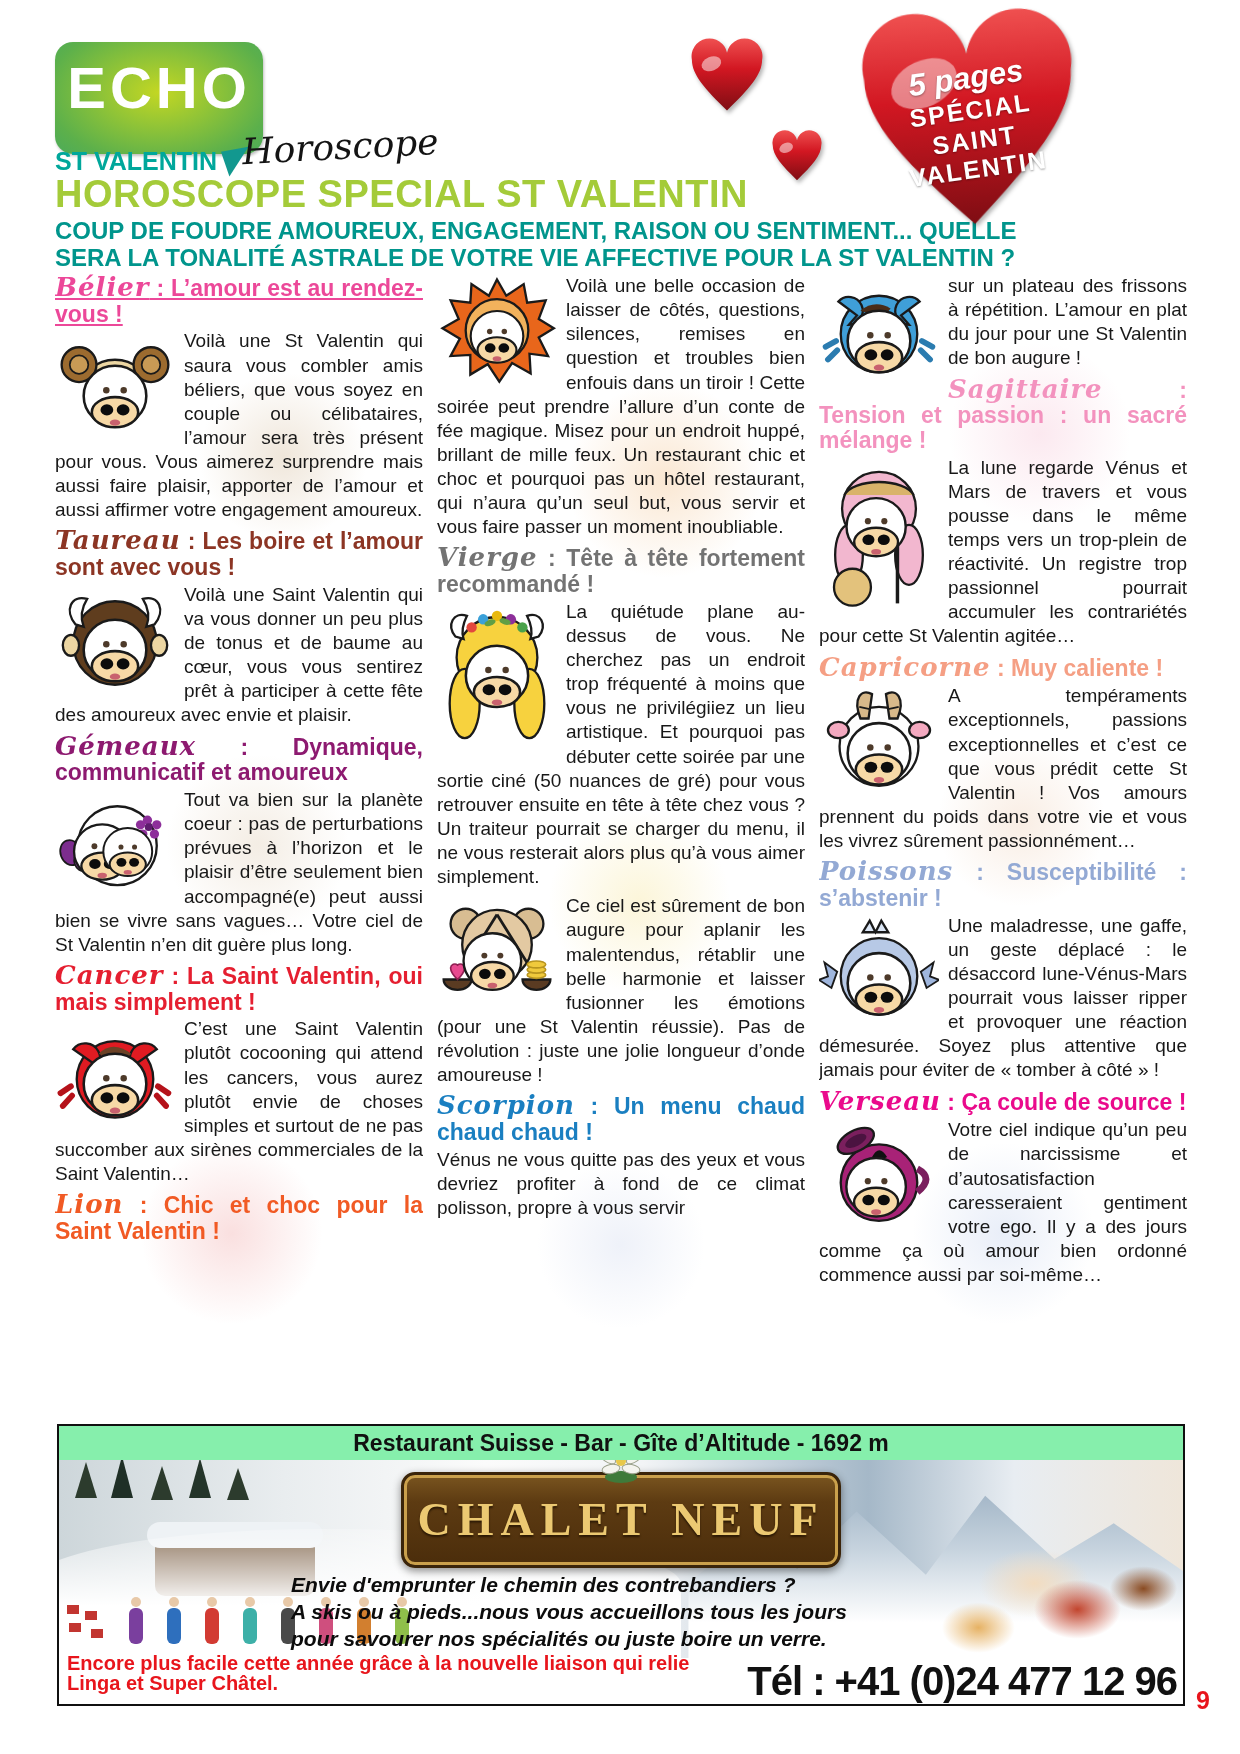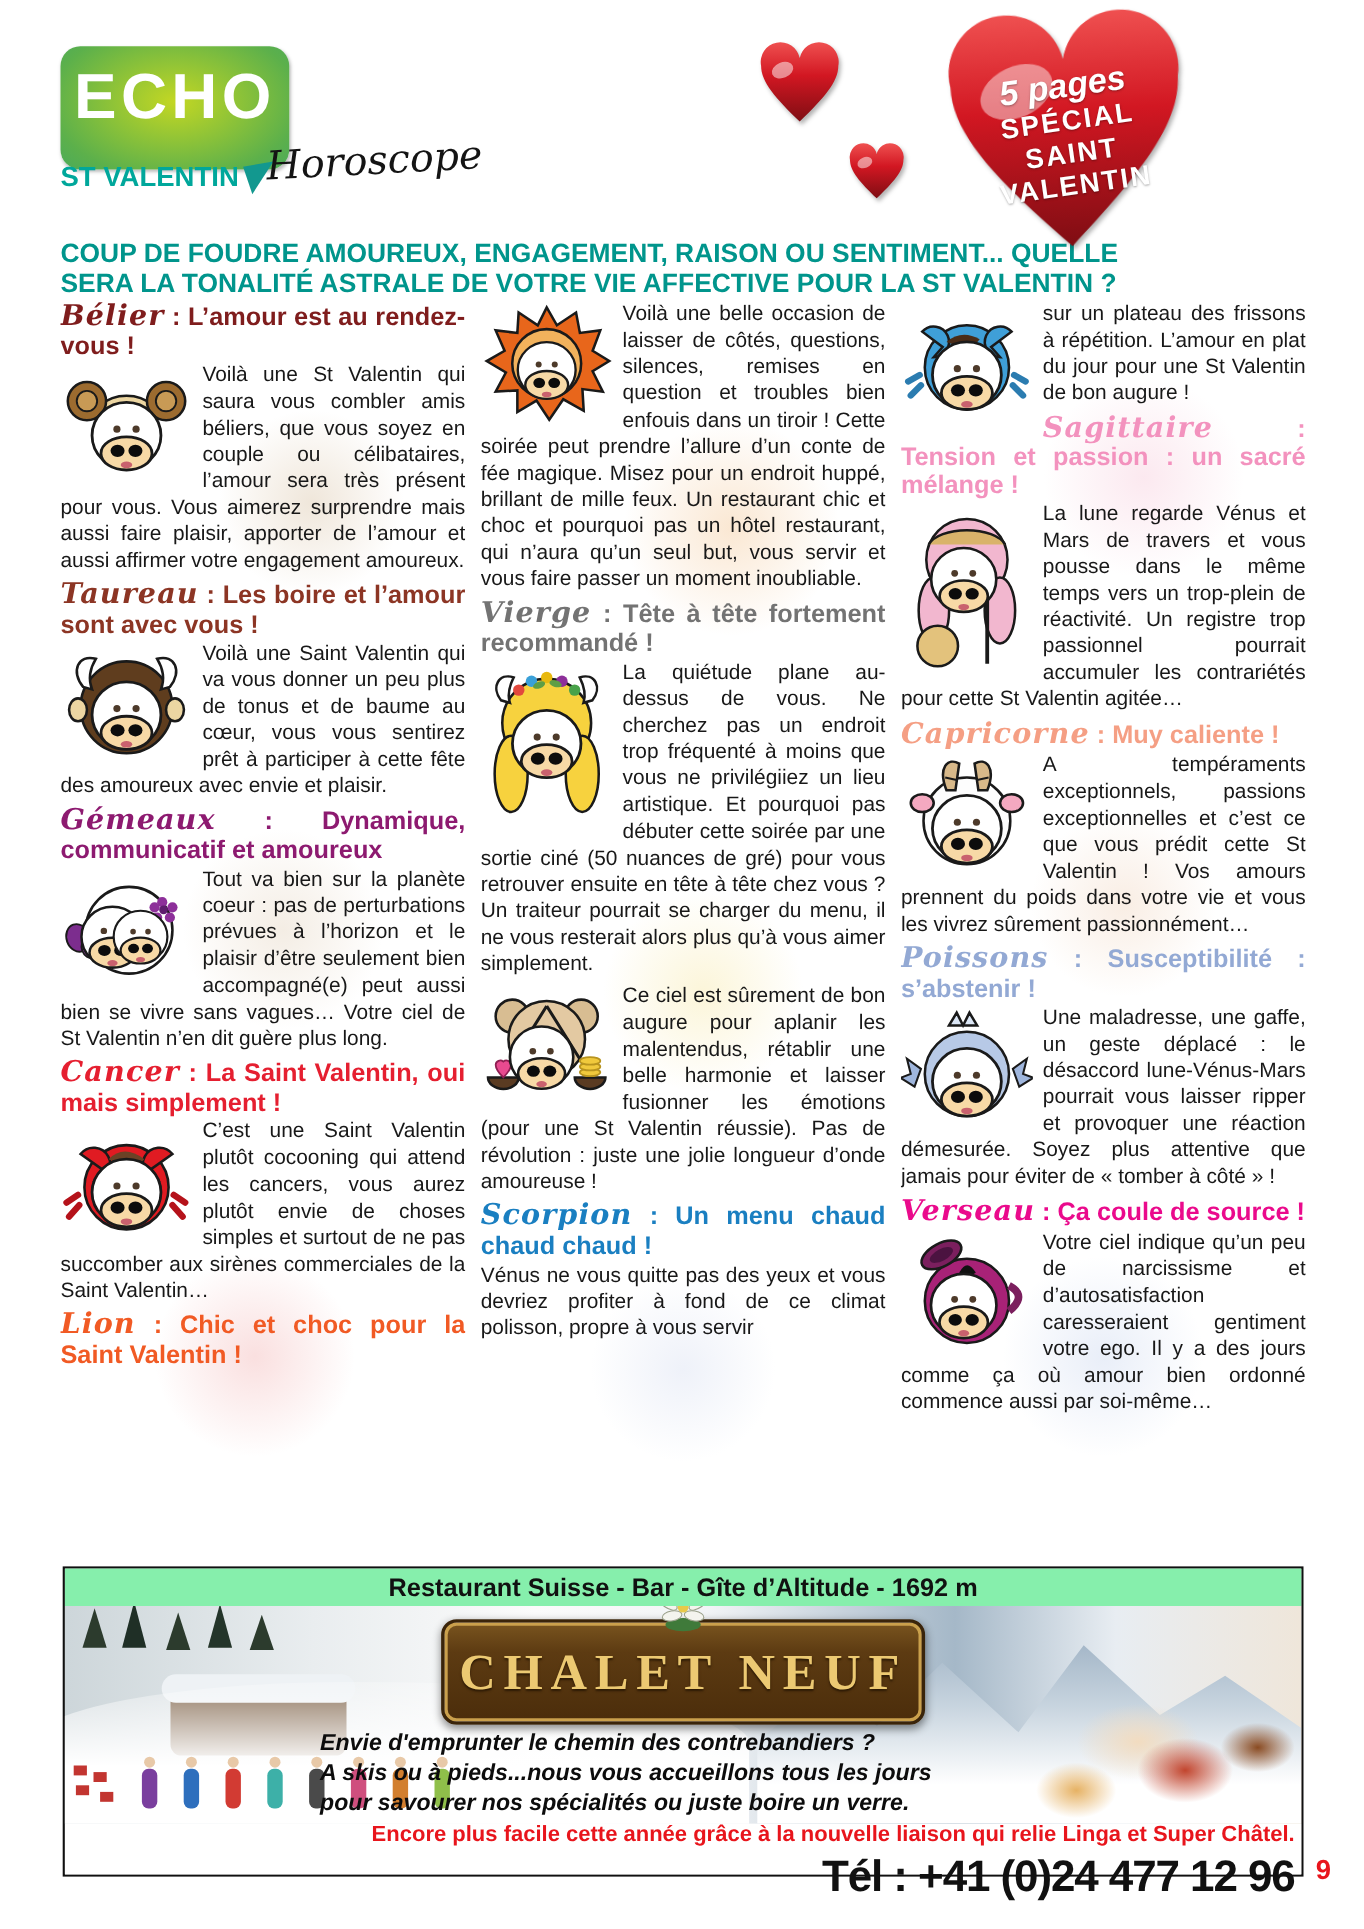--- a/index.html
+++ b/index.html
@@ -50,21 +50,21 @@
     radial-gradient(120px 120px at 55% 48%, rgba(236,200,170,.32), transparent 70%),
     radial-gradient(130px 130px at 50% 84%, rgba(190,205,235,.34), transparent 70%); }
 
   .sec { margin-bottom:5px; }
   .sec h3 { font-size:23px; line-height:1.07; text-align:justify; margin-bottom:3px; font-weight:bold; }
   .sn { font-family:"DejaVu Serif", serif; font-style:italic; font-size:26px; letter-spacing:1px; }
   .body p { font-size:19px; line-height:1.27; text-align:justify; color:#181818; }
   .zicon { width:120px; height:116px; float:left; margin:2px 9px 2px 0; }
   .zicon.tall { height:150px; }
 
-  .c-belier     { color:#7f1d1d; }
+  .c-belier     { color:#ec4899;text-decoration:underline; }
   .c-taureau    { color:#8c3524; }
   .c-gemeaux    { color:#8d1a70; }
   .c-cancer     { color:#e51f30; }
   .c-lion       { color:#f15a24; }
   .c-vierge     { color:#737373; }
   .c-balance    { color:#df9c49; }
   .c-scorpion   { color:#1a7fc1; }
   .c-sagittaire { color:#f392be; }
   .c-capricorne { color:#f59f84; }
   .c-verseau    { color:#ea0a8c; }
@@ -100,21 +100,21 @@
     border:3px solid #3a240a; border-radius:14px; box-shadow:0 0 0 3px #caa04c inset, 0 3px 8px rgba(0,0,0,.45); }
   .sign-text { width:100%; text-align:center; line-height:90px; font-family:"Liberation Serif", serif;
     font-weight:bold; font-size:46px; letter-spacing:7px; color:#ecc972; text-shadow:0 2px 2px #2a1804; }
   .edelweiss { position:absolute; left:50%; top:-34px; transform:translateX(-50%); width:52px; height:46px; }
 
   .ad-lines { position:absolute; z-index:2; left:50%; transform:translateX(-50%); top:146px; width:660px;
     text-align:left; font-weight:bold; font-style:italic; font-size:21px; line-height:1.28; color:#0c0c0c; }
   .ad-line4 { position:absolute; z-index:2; left:50%; transform:translateX(-50%); top:230px;
     font-weight:bold; font-size:22px; color:#0c0c0c; }
   .ad-footer { position:absolute; z-index:3; left:0; right:0; bottom:0; height:46px; background:#fff;
-    display:flex; justify-content:space-between; align-items:flex-end; padding:0 6px 3px 8px;flex-direction:column; }
+    display:flex; justify-content:space-between; align-items:flex-end; padding:0 6px 3px 8px; }
   .ad-note { color:#e8151c; font-weight:bold; font-size:20px; line-height:1; padding-bottom:8px; }
   .ad-phone { font-weight:bold; font-size:40px; line-height:1; letter-spacing:-1px; color:#111; white-space:nowrap; }
 
   .pageno { position:absolute; right:30px; top:1686px; color:#e8151c; font-weight:bold; font-size:25px; }
 </style>
 </head>
 <body>
 
 <svg width="0" height="0" style="position:absolute" aria-hidden="true">
   <defs>
@@ -137,20 +137,21 @@
 </svg>
 
 <div class="page">
 
   <div class="logo-bubble">
     <div class="logo-text">ECHO</div>
   </div>
   <div class="logo-script">Horoscope</div>
 
   <div class="kicker">ST VALENTIN</div>
+  <div class="title">HOROSCOPE SPECIAL ST VALENTIN</div>
   <div class="subtitle">
     <div>COUP DE FOUDRE AMOUREUX, ENGAGEMENT, RAISON OU SENTIMENT... QUELLE</div>
     <div>SERA LA TONALITÉ ASTRALE DE VOTRE VIE AFFECTIVE POUR LA ST VALENTIN ?</div>
   </div>
 
   <svg class="heart heart-1" viewBox="0 0 100 100">
     <use href="#hrt" fill="url(#hg)"></use>
       <ellipse cx="30" cy="33" rx="13" ry="9" fill="#fff" opacity="0.5" transform="rotate(-22 30 33)"></ellipse>
   </svg>
   <svg class="heart heart-2" viewBox="0 0 100 100">

